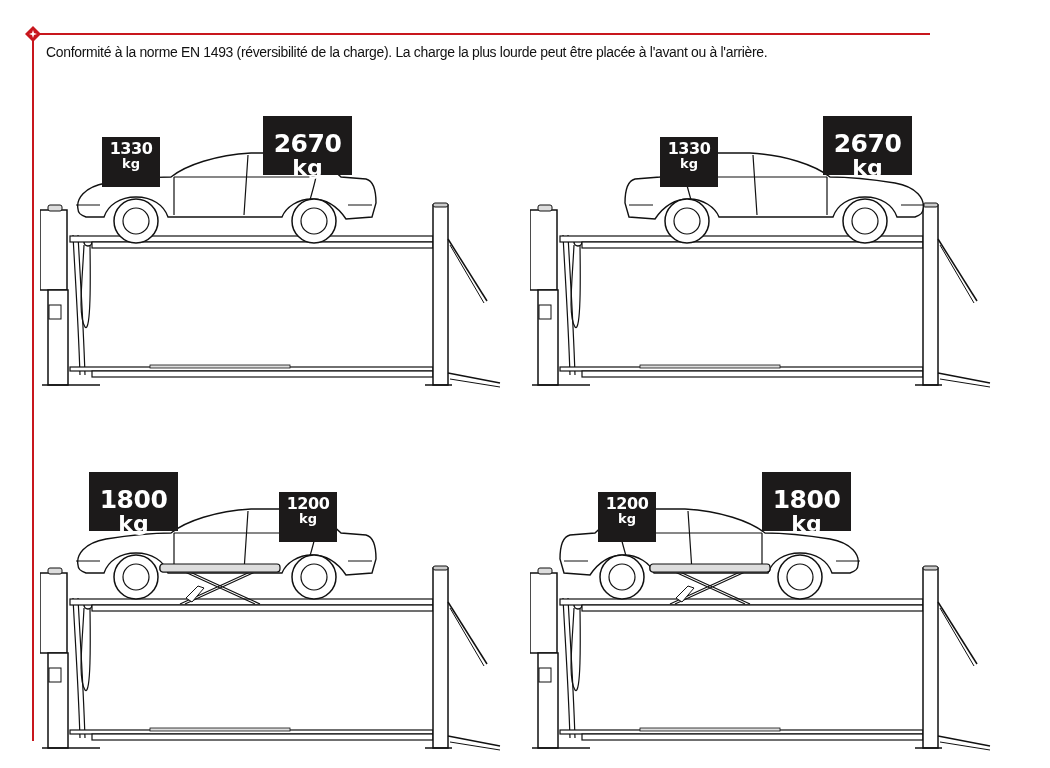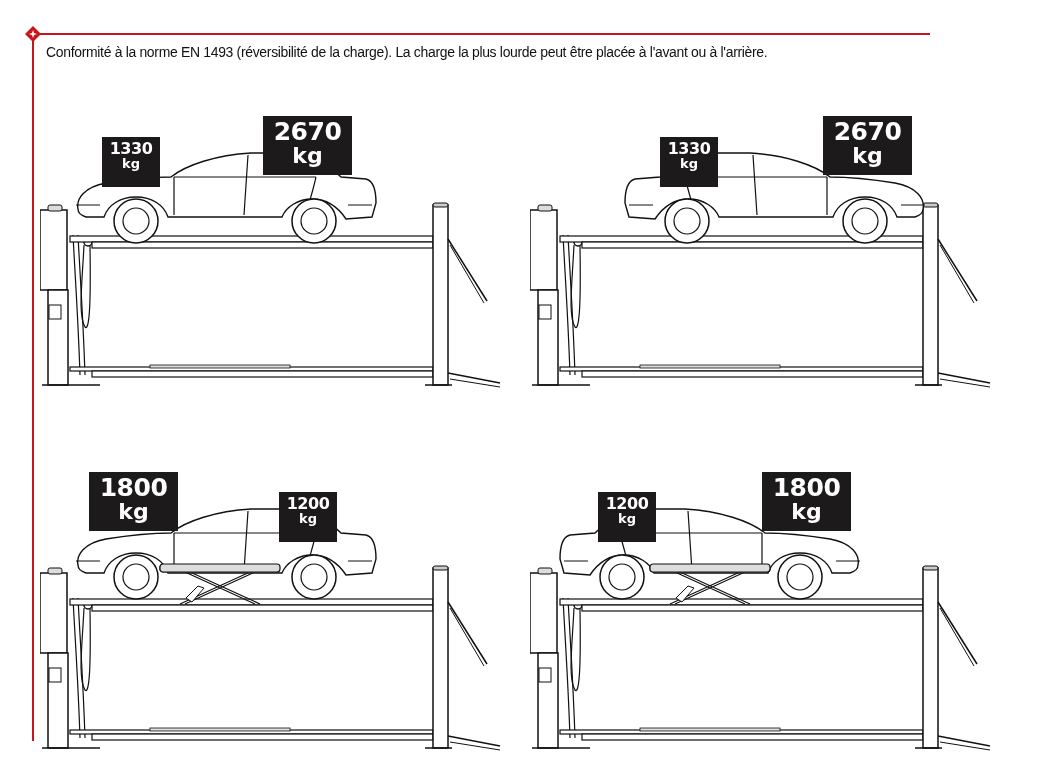--- a/index.html
+++ b/index.html
@@ -10,21 +10,21 @@
   .frame-mark { position:absolute; left:25px; top:26px; width:16px; height:16px; }
   .caption { position:absolute; left:46px; top:43px; font-size:15.5px; color:#111;
              letter-spacing:-0.35px; transform:scaleX(0.9); transform-origin:left top;
              white-space:nowrap; }
   .panel { position:absolute; width:480px; height:290px; }
   .panel svg { position:absolute; left:0; top:0; }
   .wbox { position:absolute; background:#1c1a1a; color:#fff; text-align:center;
           font-family:"DejaVu Sans", sans-serif; font-weight:bold; line-height:1; }
   .wbox.big { width:89px; height:59px; }
   .wbox.small { width:58px; height:50px; }
-  .wbox.big .num { font-size:25px; display:block; margin-top:3px; letter-spacing:-0.5px; }
+  .wbox.big .num { font-size:25px; display:block; margin-top:15px; letter-spacing:-0.5px; }
   .wbox.big .unit { font-size:22px; display:block; margin-top:1px; }
   .wbox.small .num { font-size:16px; display:block; margin-top:4px; letter-spacing:-0.5px; }
   .wbox.small .unit { font-size:13px; display:block; margin-top:0px; }
 </style>
 </head>
 <body>
 
 <div class="frame-h"></div>
 <div class="frame-v"></div>
 <svg class="frame-mark" viewBox="0 0 16 16">

